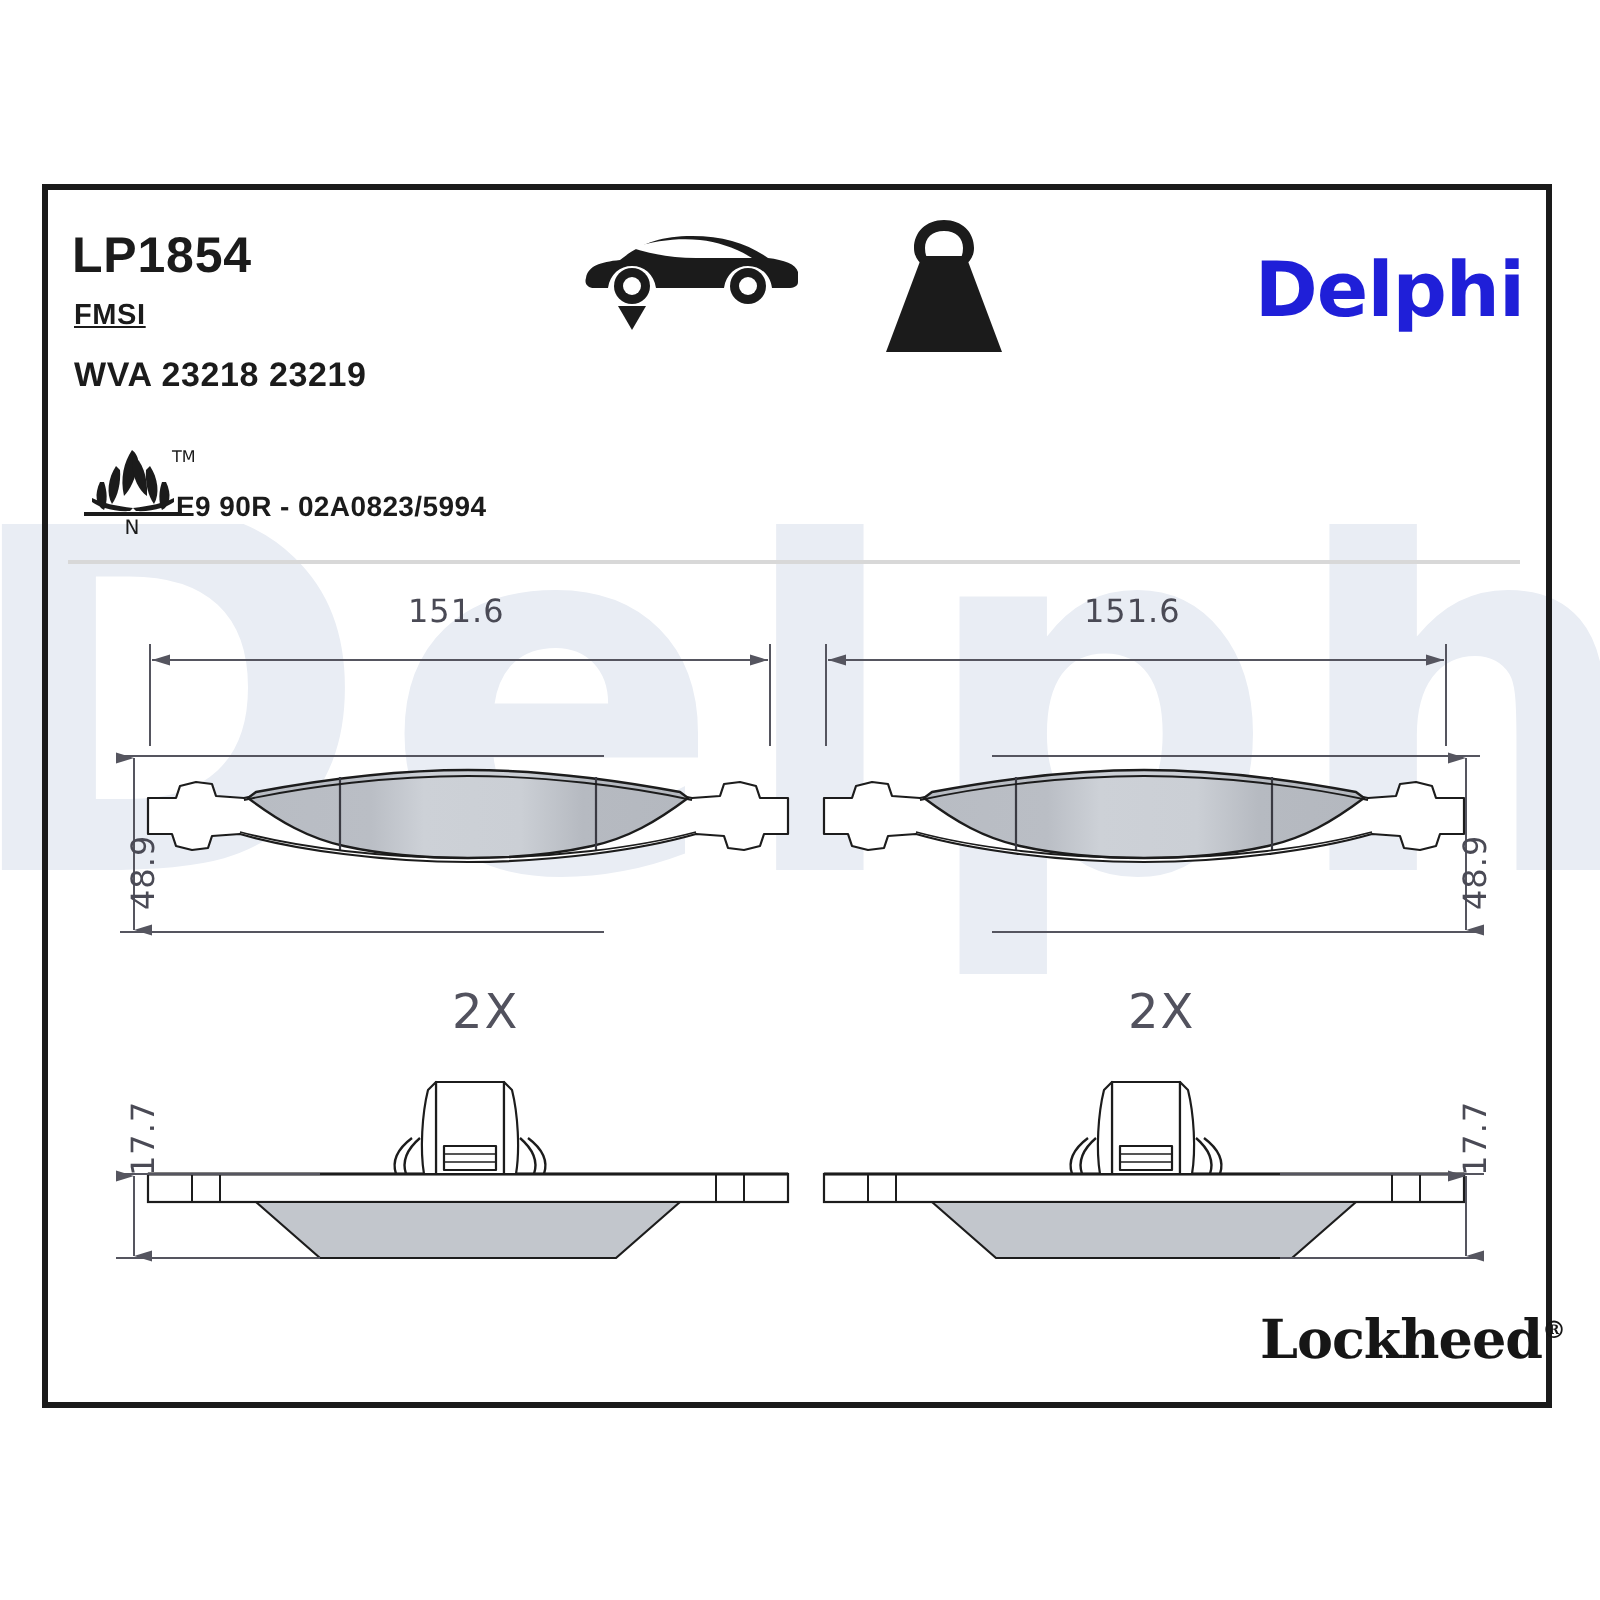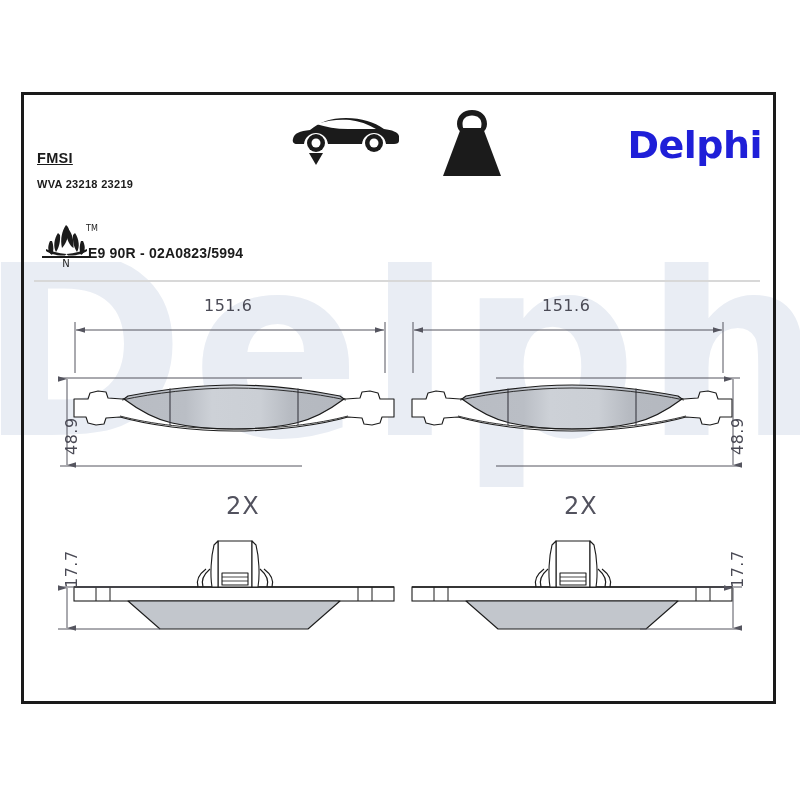--- a/index.html
+++ b/index.html
@@ -75,21 +75,21 @@
     font-size: 14.5px;
     font-weight: 700;
     color: #1b1b1b;
     letter-spacing: 0.3px;
     text-decoration: underline;
   }
   #wva-label {
     position: absolute;
     left: 1px;
     top: 70px;
-    font-size: 11px;
+    font-size: 17px;
     font-weight: 700;
     color: #1b1b1b;
     letter-spacing: 0.3px;
   }
 
   
   #eco-mark {
     position: absolute;
     left: 0px;
     top: 113px;
@@ -197,20 +197,21 @@
 <div id="page">
 
   <div id="watermark">
     <div class="wm-text">Delphi</div>
   </div>
 
   <div id="frame"></div>
 
   <div id="header">
 
+    <div id="part-number">LP1854</div>
     <div id="fmsi-label">FMSI</div>
     <div id="wva-label">WVA 23218 23219</div>
 
     <div id="eco-mark">
       <svg width="62" height="48" viewBox="0 0 62 48">
         <g fill="#1b1b1b">
           <path d="M30 4 C26 10 24 18 26 27 C29 24 32 18 33 11 C33.5 8 32 5.5 30 4 Z"></path>
           <path d="M30.5 6 C35 10 38 17 37.5 27 C33.5 24.5 30.5 18 30 11 Z"></path>
           <path d="M22 12 C18 18 17 26 20 31 C23 27 24.5 20 24 14 Z"></path>
           <path d="M39 12 C43 18 44 26 41 31 C38 27 36.5 20 37 14 Z"></path>
@@ -399,14 +400,17 @@
     <div class="dimtext vert" style="left:62px; top:455px;">48.9</div>
     <div class="dimtext vert" style="left:728px; top:455px;">48.9</div>
 
     <div class="dimtext vert" style="left:62px; top:588px;">17.7</div>
     <div class="dimtext vert" style="left:728px; top:588px;">17.7</div>
 
     <div class="qtytext" style="left:226px; top:492px;">2X</div>
     <div class="qtytext" style="left:564px; top:492px;">2X</div>
   </div>
 
+  <div id="sub-brand">
+    <span>Lockheed</span><sup>®</sup>
+  </div>
 
 </div>
 
 </body></html>

